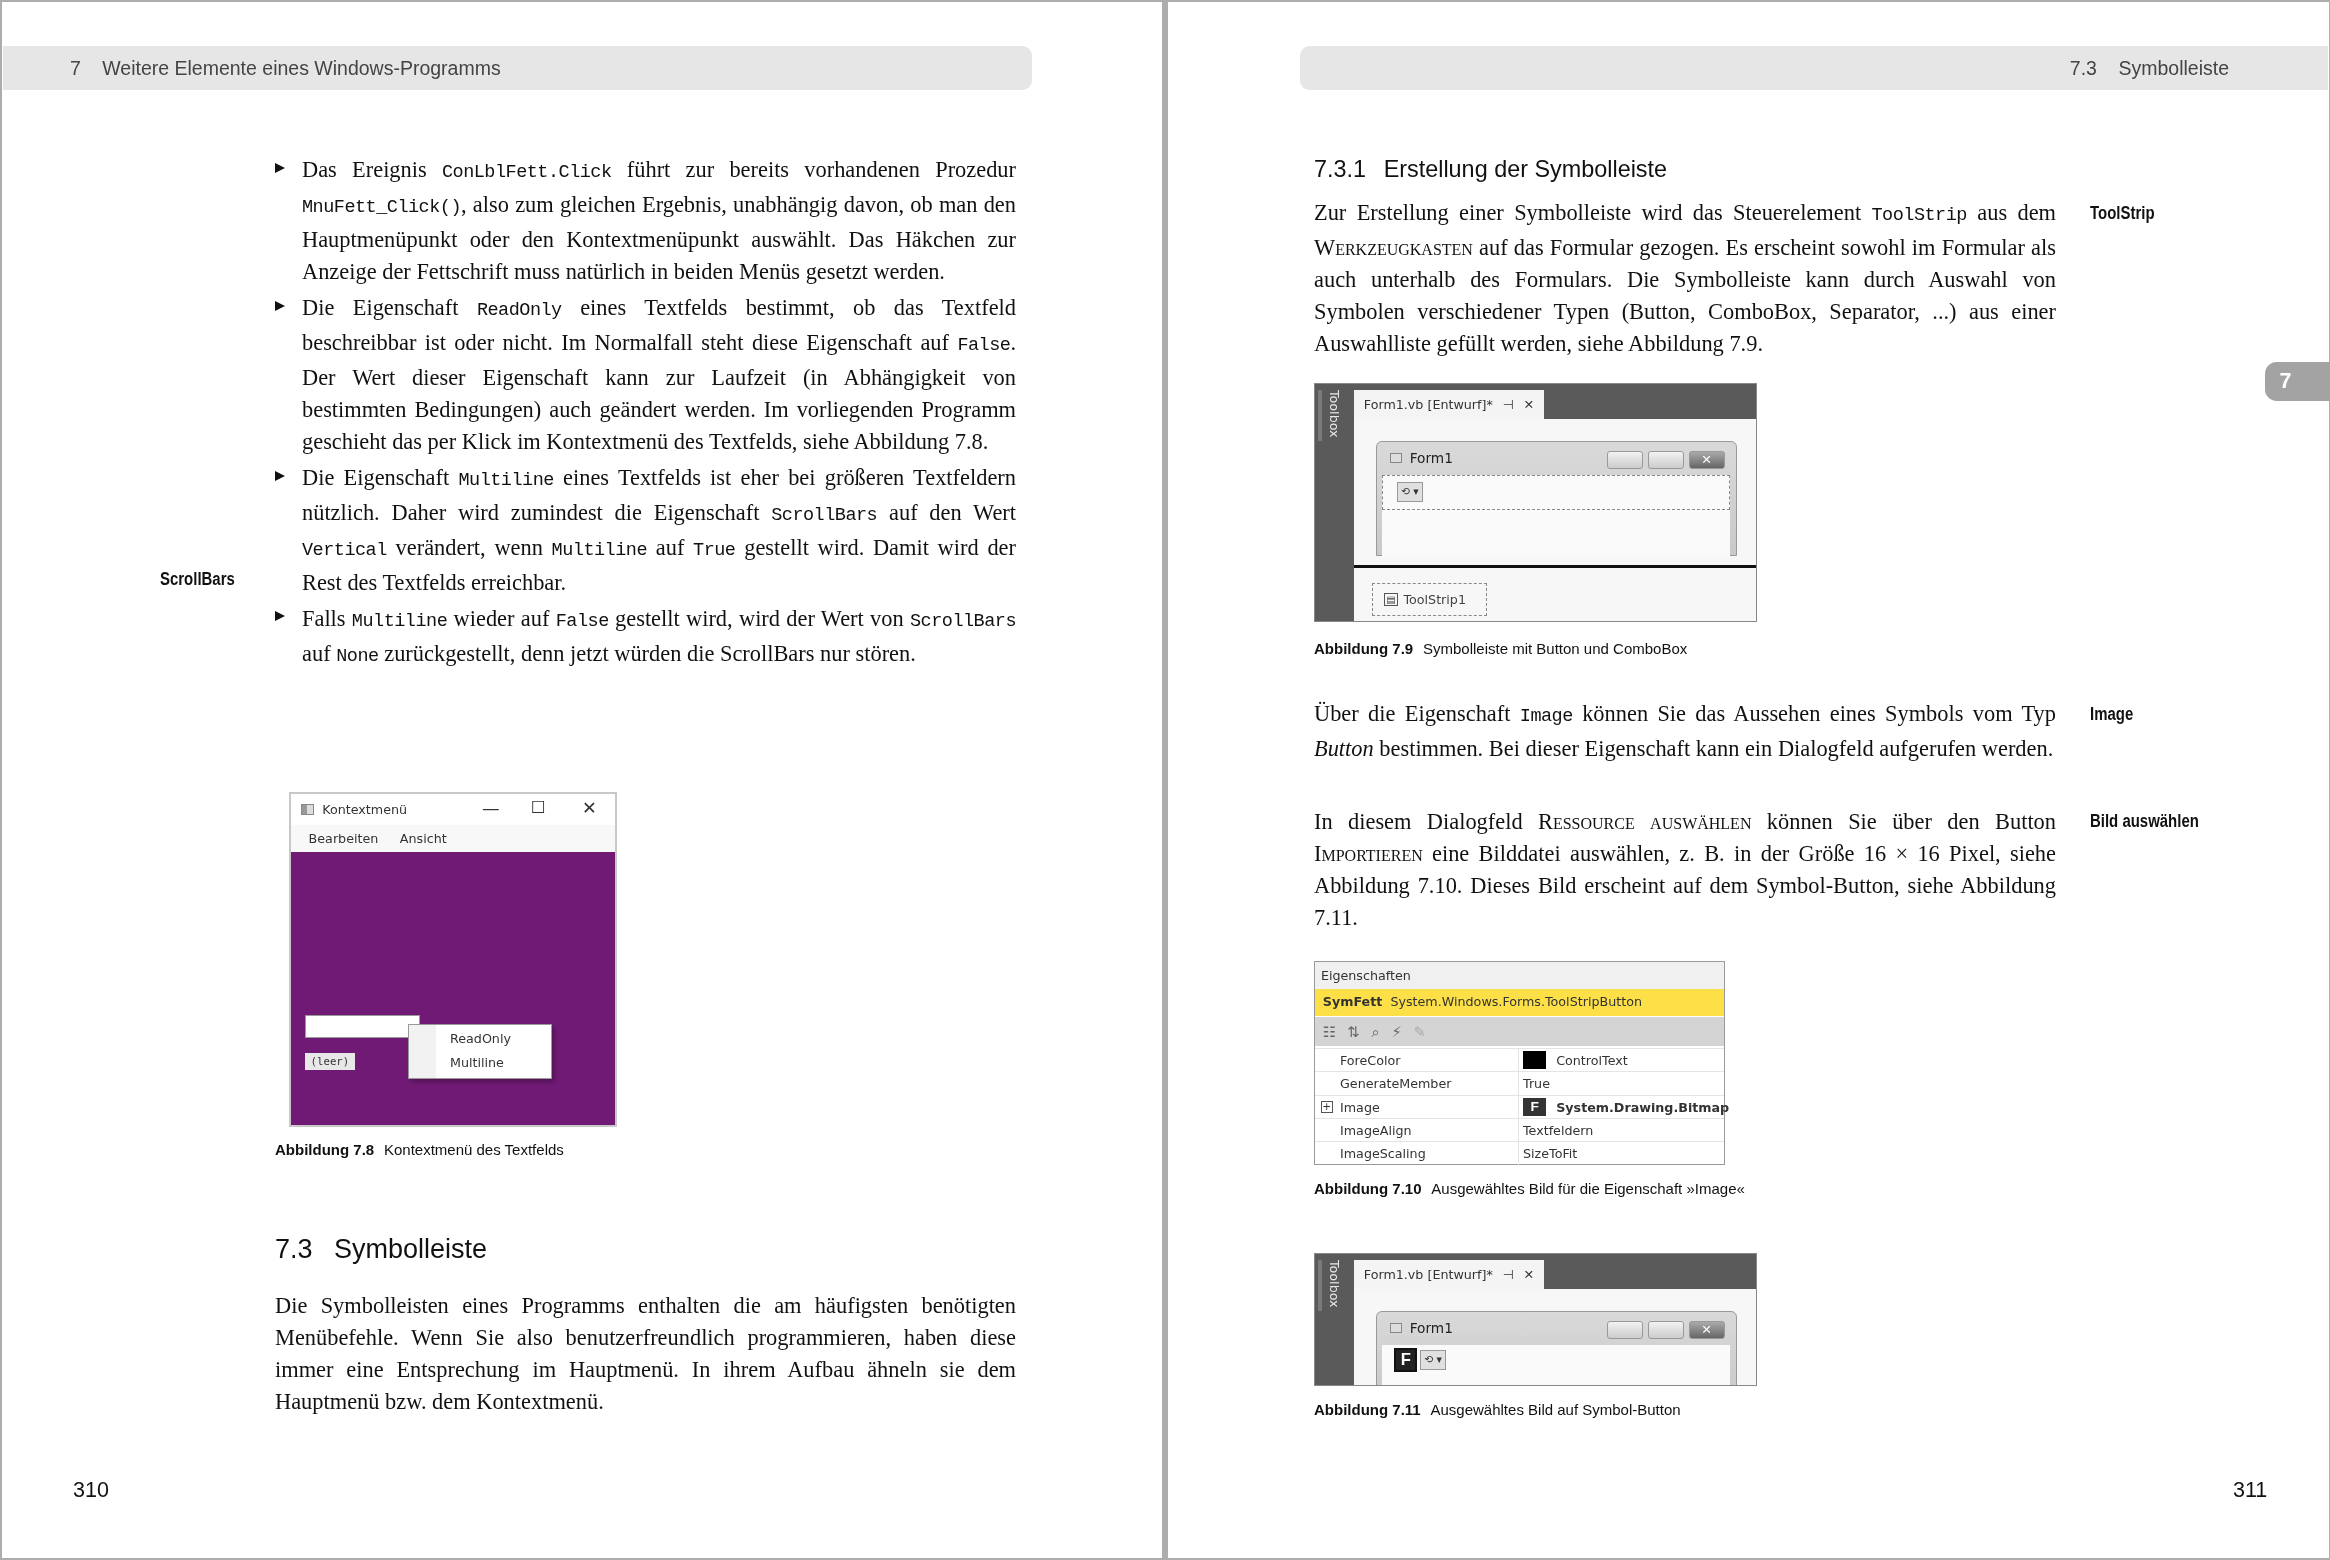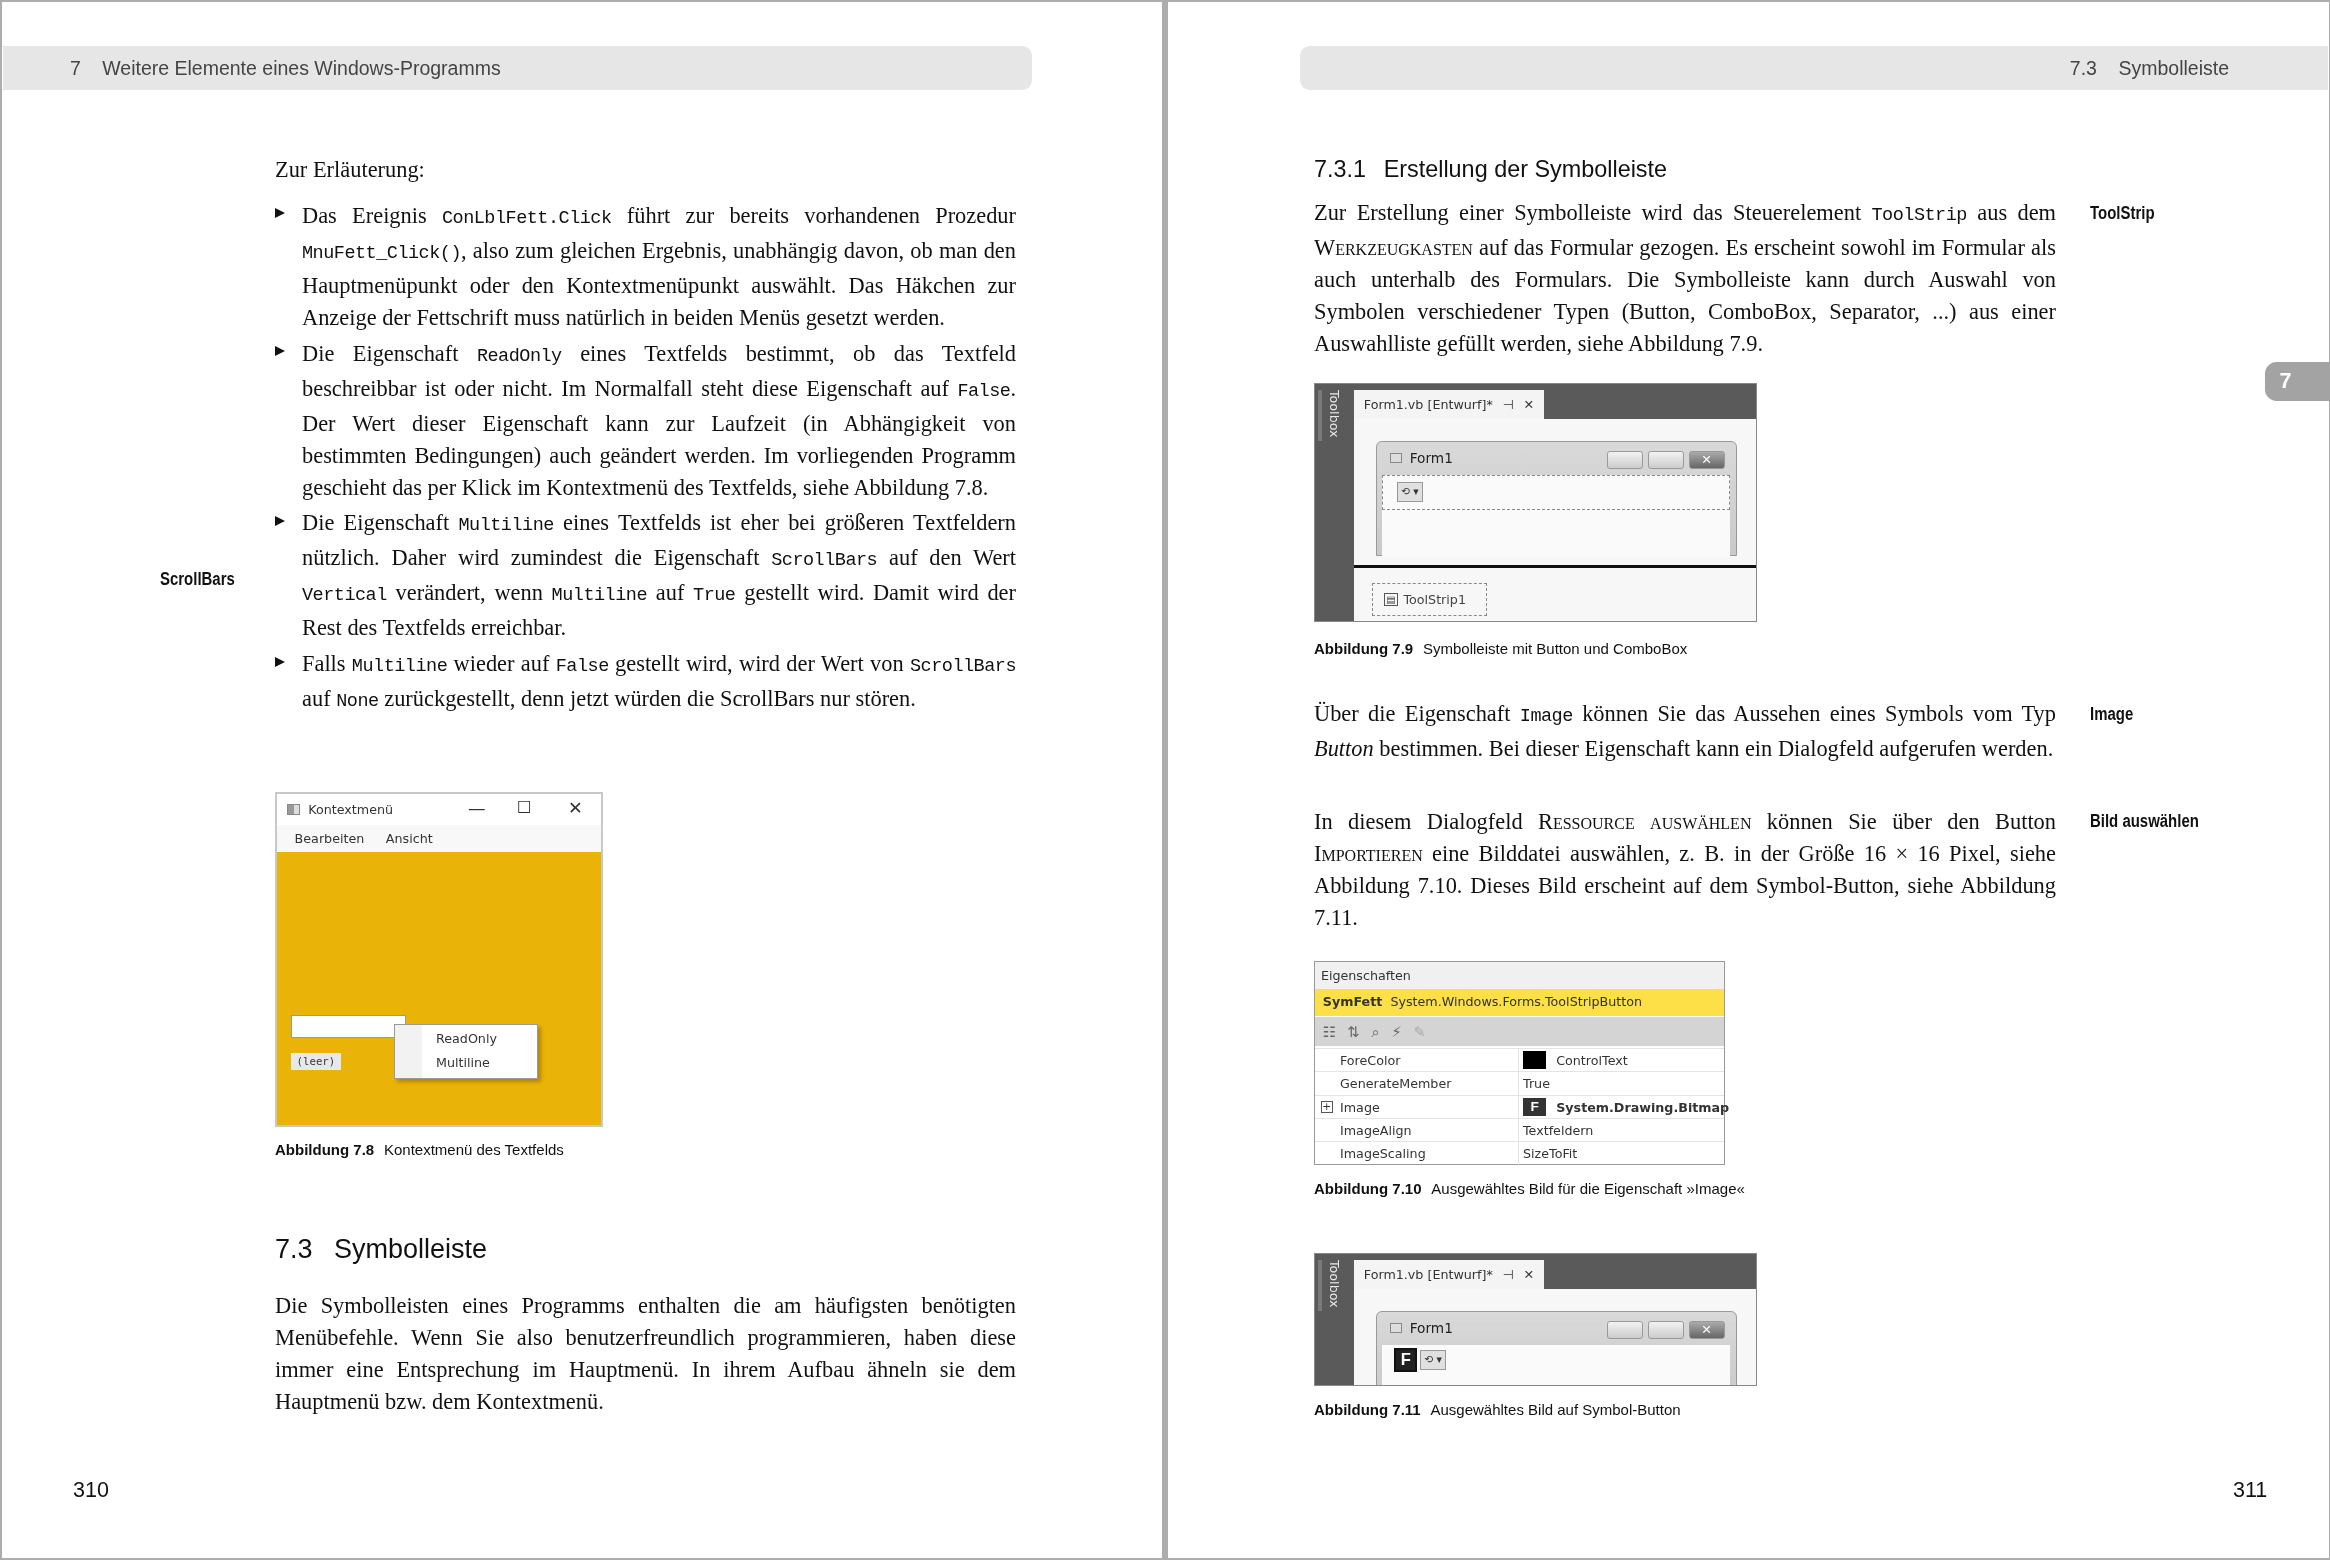--- a/index.html
+++ b/index.html
@@ -20,21 +20,21 @@
 .margin{position:absolute;font-family:"Liberation Sans",sans-serif;font-size:17.6px;font-weight:bold;color:#111;transform:scaleX(0.85);transform-origin:left}
 .h2{position:absolute;font-family:Liberation Sans, sans-serif;font-size:27px;color:#111}
 .h2 .n{margin-right:21.5px}
 .h3{position:absolute;font-family:"Liberation Sans",sans-serif;font-size:23.4px;color:#111}
 .h3 .n{margin-right:17.6px}
 .cap{position:absolute;font-family:Liberation Sans, sans-serif;font-size:15px;color:#111}
 .cap b{margin-right:9.8px}
 .pnum{position:absolute;top:1478px;font-family:"Liberation Sans",sans-serif;font-size:21.5px;color:#111}
 .tab7{position:absolute;left:2265px;top:362px;width:66px;height:39px;background:#a3a3a3;border-radius:11.7px 0 0 11.7px;color:#fff;font-family:"Liberation Sans",sans-serif;font-weight:bold;font-size:21.5px;display:flex;align-items:center;padding-left:14.6px}
 
-.fig78{position:absolute;left:275px;top:792px;width:328px;height:335px;border:2px solid #c8c8c8;background:#eab308;font-family:"DejaVu Sans",sans-serif;font-size:12.7px;color:#333}
+.fig78{position:absolute;left:289px;top:792px;width:328px;height:335px;border:2px solid #c8c8c8;background:#701a75;font-family:"DejaVu Sans",sans-serif;font-size:12.7px;color:#333}
 .fig78 .tbar{height:31px;background:#fff;display:flex;align-items:center;padding-left:9.8px;position:relative}
 .fig78 .appicon{width:13.7px;height:11.7px;border:1px solid #888;background:linear-gradient(90deg,#999 50%,#ddd 50%);margin-right:7.8px}
 .fig78 .wctrl{position:absolute;top:3.9px;font-size:17.6px;color:#333}
 .fig78 .menubar{height:27px;background:#f8f8f8;display:flex;align-items:center;padding-left:17.6px;gap:21.5px;font-size:12.7px}
 .fig78 .tbox{position:absolute;left:13.7px;top:221px;width:115px;height:23.4px;border:1px solid #999;background:#fff}
 .fig78 .leer{position:absolute;left:13.7px;top:259px;font-family:"DejaVu Sans Mono",monospace;font-size:10.7px;background:#e8e8e8;padding:2px 5.9px}
 .fig78 .ctx{position:absolute;left:117px;top:230px;width:144px;height:55px;border:1px solid #999;background:#fff;box-shadow:2.9px 2.9px 3.9px rgba(0,0,0,0.25);font-size:12.7px}
 .fig78 .ctx .gut{position:absolute;left:0;top:0;width:27px;height:100%;background:#f2f2f2}
 .fig78 .ctx div.it{position:absolute;left:41px}
 
@@ -67,21 +67,20 @@
 
 <div class="spread"></div>
 <div class="divider"></div>
 
 <div class="hdr left">
   <span class="num">7</span>
   <span>Weitere Elemente eines Windows-Programms</span>
 </div>
 
 <div class="body" style="left:275px;top:154px;width:741px;">
-  <p style="margin-bottom:13.7px">Zur Erläuterung:</p>
   <ul class="bl" id="bullets">
       <li><span class="tri"></span><span>Das Ereignis </span><span class="code">ConLblFett.Click</span><span> führt zur bereits vorhandenen Prozedur </span><span class="code">MnuFett_Click()</span><span>, also zum gleichen Ergebnis, unabhängig davon, ob man den Hauptmenüpunkt oder den Kontextmenüpunkt auswählt. Das Häkchen zur Anzeige der Fettschrift muss natürlich in beiden Menüs gesetzt werden.</span></li>
       <li><span class="tri"></span><span>Die Eigenschaft </span><span class="code">ReadOnly</span><span> eines Textfelds bestimmt, ob das Textfeld beschreibbar ist oder nicht. Im Normalfall steht diese Eigenschaft auf </span><span class="code">False</span><span>. Der Wert dieser Eigenschaft kann zur Laufzeit (in Abhängigkeit von bestimmten Bedingungen) auch geändert werden. Im vorliegenden Programm geschieht das per Klick im Kontextmenü des Textfelds, siehe Abbildung 7.8.</span></li>
       <li><span class="tri"></span><span>Die Eigenschaft </span><span class="code">Multiline</span><span> eines Textfelds ist eher bei größeren Textfeldern nützlich. Daher wird zumindest die Eigenschaft </span><span class="code">ScrollBars</span><span> auf den Wert </span><span class="code">Vertical</span><span> verändert, wenn </span><span class="code">Multiline</span><span> auf </span><span class="code">True</span><span> gestellt wird. Damit wird der Rest des Textfelds erreichbar.</span></li>
       <li><span class="tri"></span><span>Falls </span><span class="code">Multiline</span><span> wieder auf </span><span class="code">False</span><span> gestellt wird, wird der Wert von </span><span class="code">ScrollBars</span><span> auf </span><span class="code">None</span><span> zurückgestellt, denn jetzt würden die ScrollBars nur stören.</span></li>
     </ul>
 </div>
 <div class="margin" style="left:160px;top:569px">ScrollBars</div>
 
 <div class="fig78">

